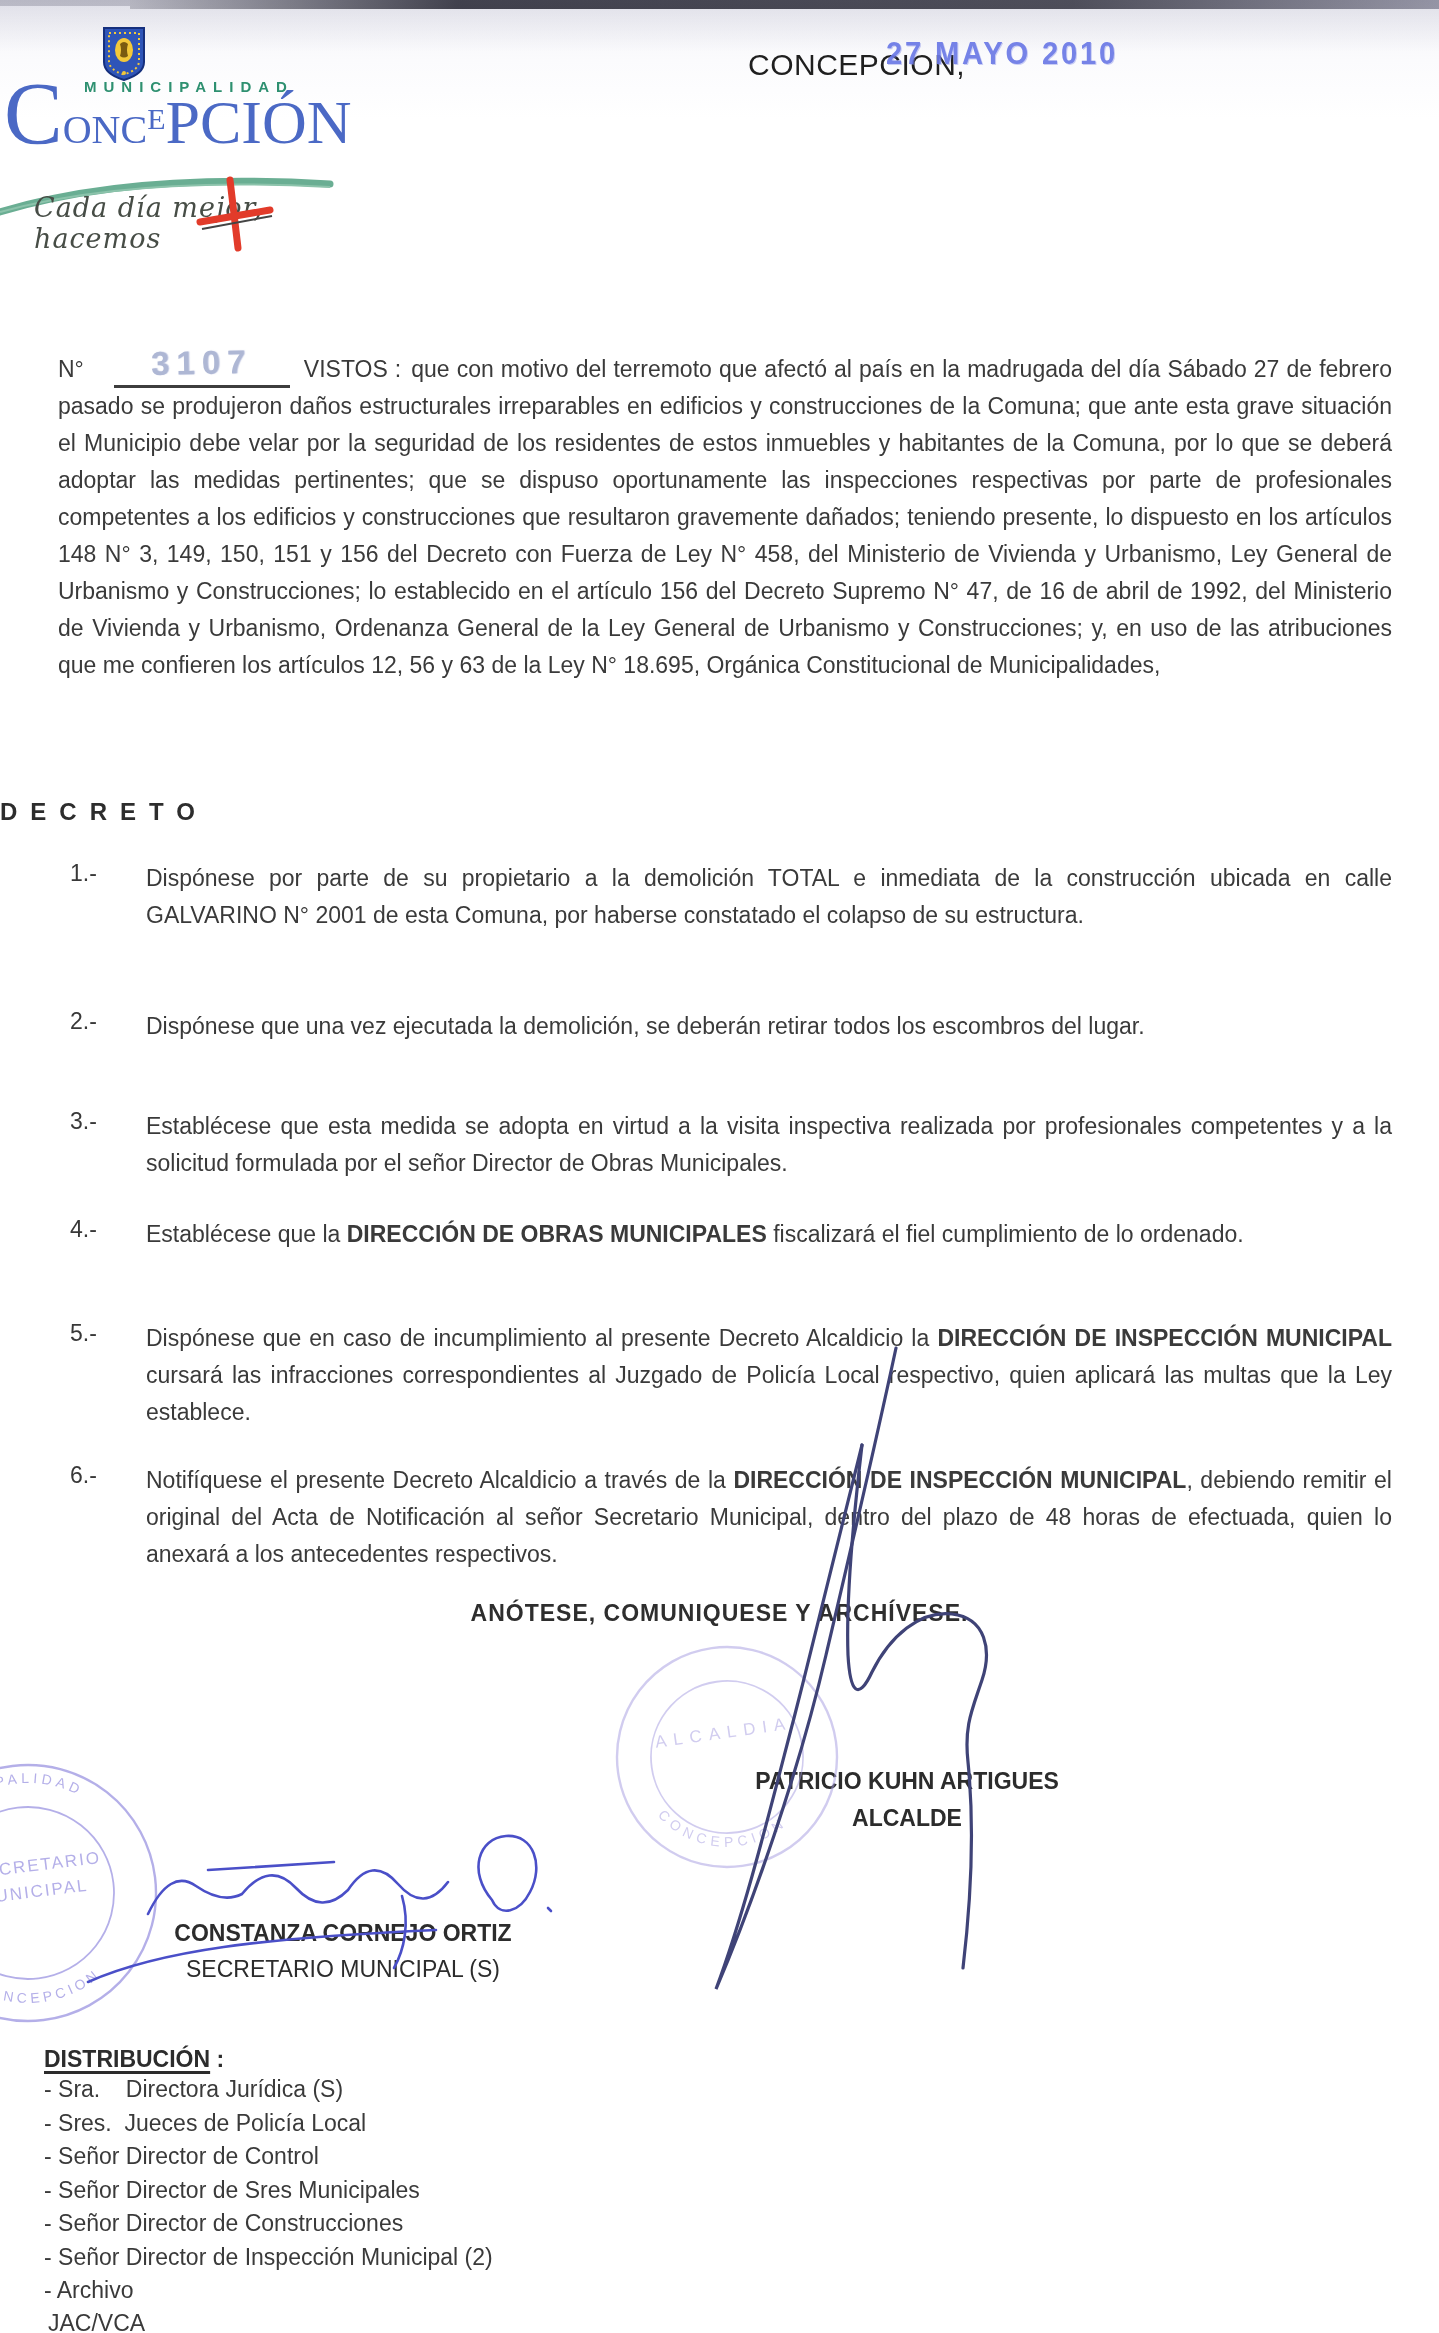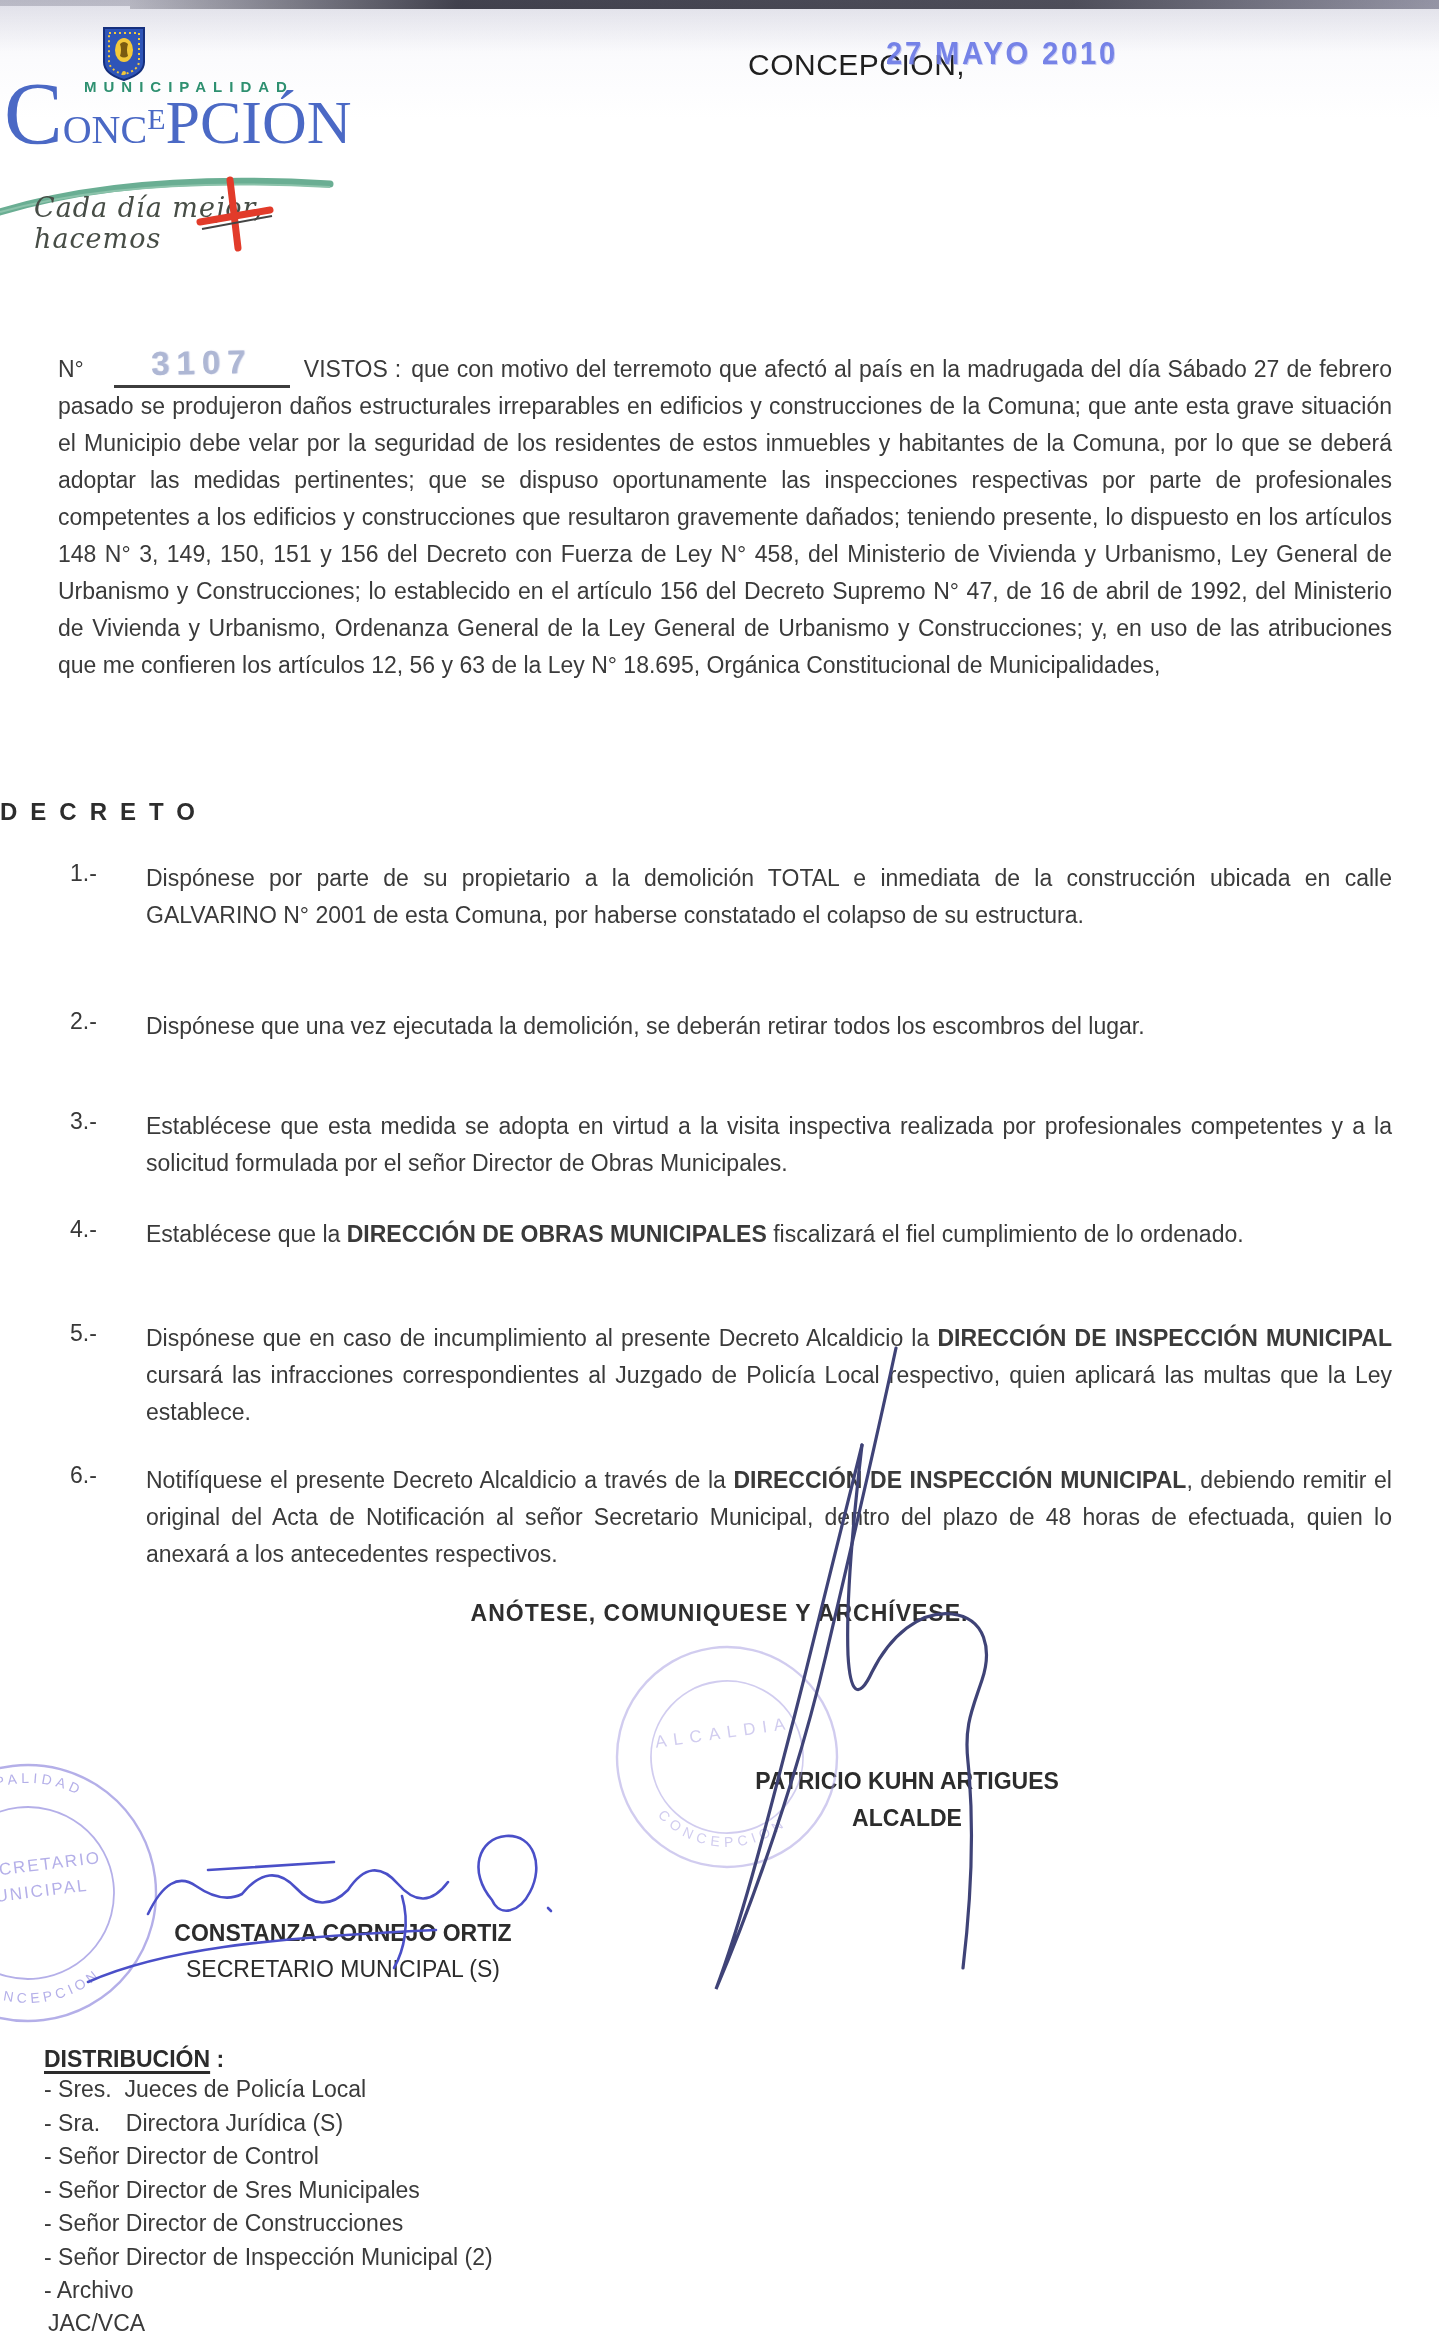--- a/index.html
+++ b/index.html
@@ -151,22 +151,22 @@
     <div class="nm">PATRICIO KUHN ARTIGUES</div>
     <div class="tt">ALCALDE</div>
   </div>
   <div class="secretary">
     <div class="nm">CONSTANZA CORNEJO ORTIZ</div>
     <div class="tt">SECRETARIO MUNICIPAL (S)</div>
   </div>
 
   <div class="dist">
     <div class="hd"><u>DISTRIBUCIÓN</u><span> :</span></div>
+    <div class="li">- Sra.    Directora Jurídica (S)</div>
     <div class="li">- Sres.  Jueces de Policía Local</div>
-    <div class="li">- Sra.    Directora Jurídica (S)</div>
     <div class="li">- Señor Director de Control</div>
     <div class="li">- Señor Director de Sres Municipales</div>
     <div class="li">- Señor Director de Construcciones</div>
     <div class="li">- Señor Director de Inspección Municipal (2)</div>
     <div class="li">- Archivo</div>
     <div class="ini">JAC/VCA</div>
   </div>
 
   <svg class="overlay" width="1439" height="2333" viewBox="0 0 1439 2333">
     <defs>

